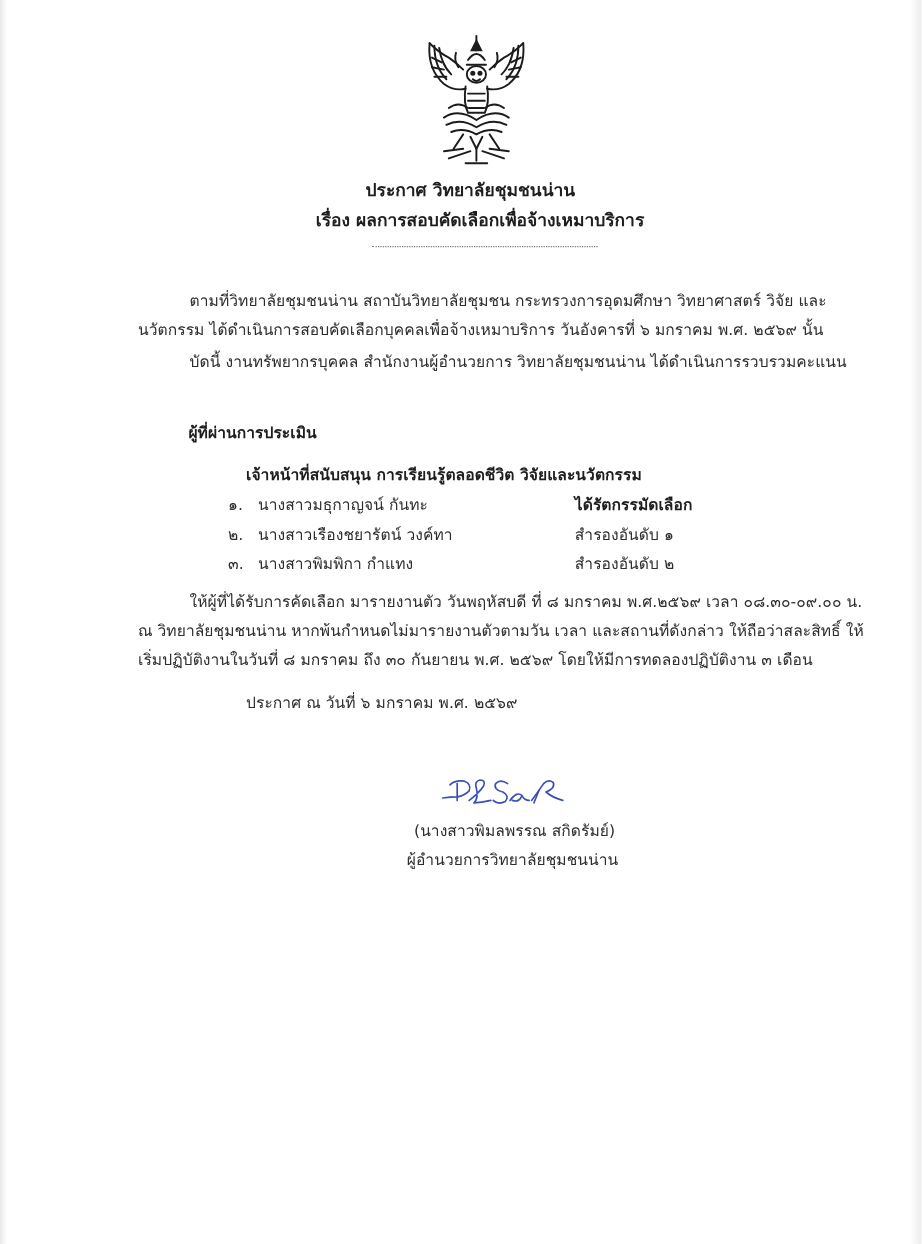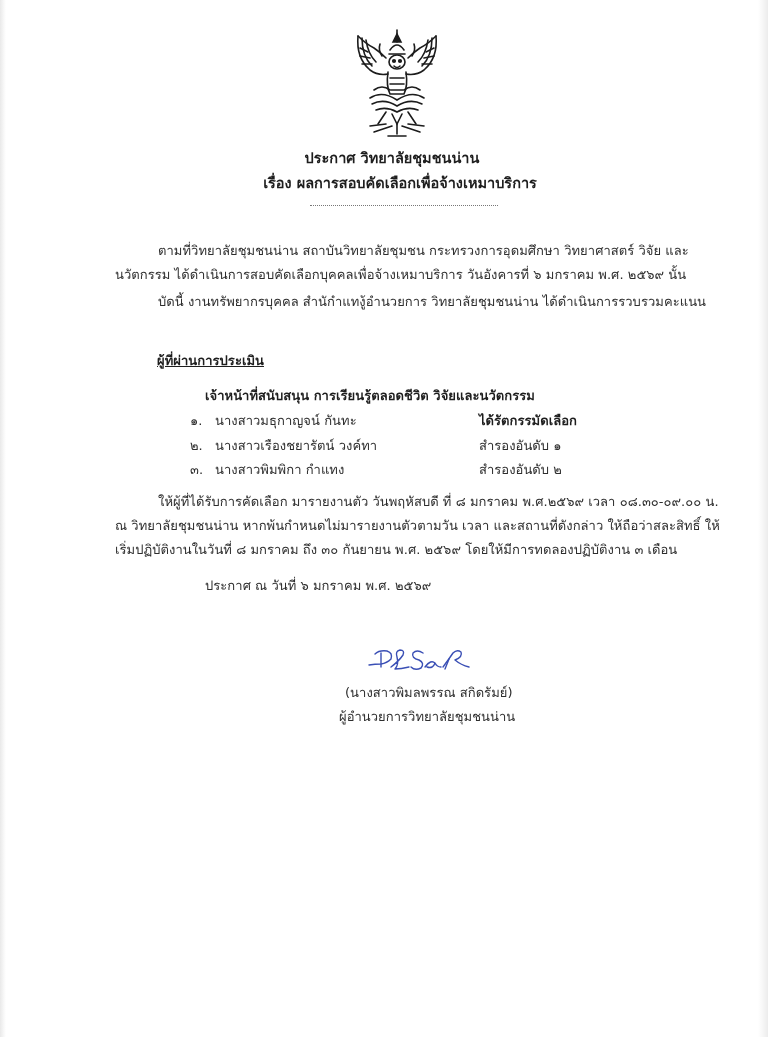--- a/index.html
+++ b/index.html
@@ -102,23 +102,23 @@
     </g>
   </svg>
 
   <div class="title t1">ประกาศ วิทยาลัยชุมชนน่าน</div>
   <div class="title t2">เรื่อง  ผลการสอบคัดเลือกเพื่อจ้างเหมาบริการ</div>
   <div class="dotted-rule"></div>
 
   <div class="line" style="left:146px; top:240px;">ตามที่วิทยาลัยชุมชนน่าน สถาบันวิทยาลัยชุมชน กระทรวงการอุดมศึกษา วิทยาศาสตร์ วิจัย และ</div>
   <div class="line" style="left:103px; top:264px;">นวัตกรรม ได้ดำเนินการสอบคัดเลือกบุคคลเพื่อจ้างเหมาบริการ วันอังคารที่ ๖ มกราคม พ.ศ. ๒๕๖๙ นั้น</div>
 
-  <div class="line" style="left:146px; top:291px;">บัดนี้ งานทรัพยากรบุคคล  สำนักำแทงู้อำนวยการ วิทยาลัยชุมชนน่าน ได้ดำเนินการรวบรวมคะแนน</div>
+  <div class="line" style="left:146px; top:291px;">บัดนี้ งานทรัพยากรบุคคล  สำนักงานผู้อำนวยการ วิทยาลัยชุมชนน่าน ได้ดำเนินการรวบรวมคะแนน</div>
 
-  <div class="line bold" style="left:145px; top:350px;text-decoration:underline;">ผู้ที่ผ่านการประเมิน</div>
+  <div class="line bold" style="left:145px; top:350px;">ผู้ที่ผ่านการประเมิน</div>
   <div class="line bold" style="left:193px; top:385px;">เจ้าหน้าที่สนับสนุน การเรียนรู้ตลอดชีวิต วิจัยและนวัตกรรม</div>
 
   <div>
     <div>
       <span class="line" style="left:178px; top:410px;">๑.</span>
       <span class="line" style="left:203px; top:410px;">นางสาวมธุกาญจน์ กันทะ</span>
       <span class="line bold" style="left:467px; top:410px;">ได้รัตกรรมัดเลือก</span>
     </div>
     <div>
       <span class="line" style="left:178px; top:435px;">๒.</span>

